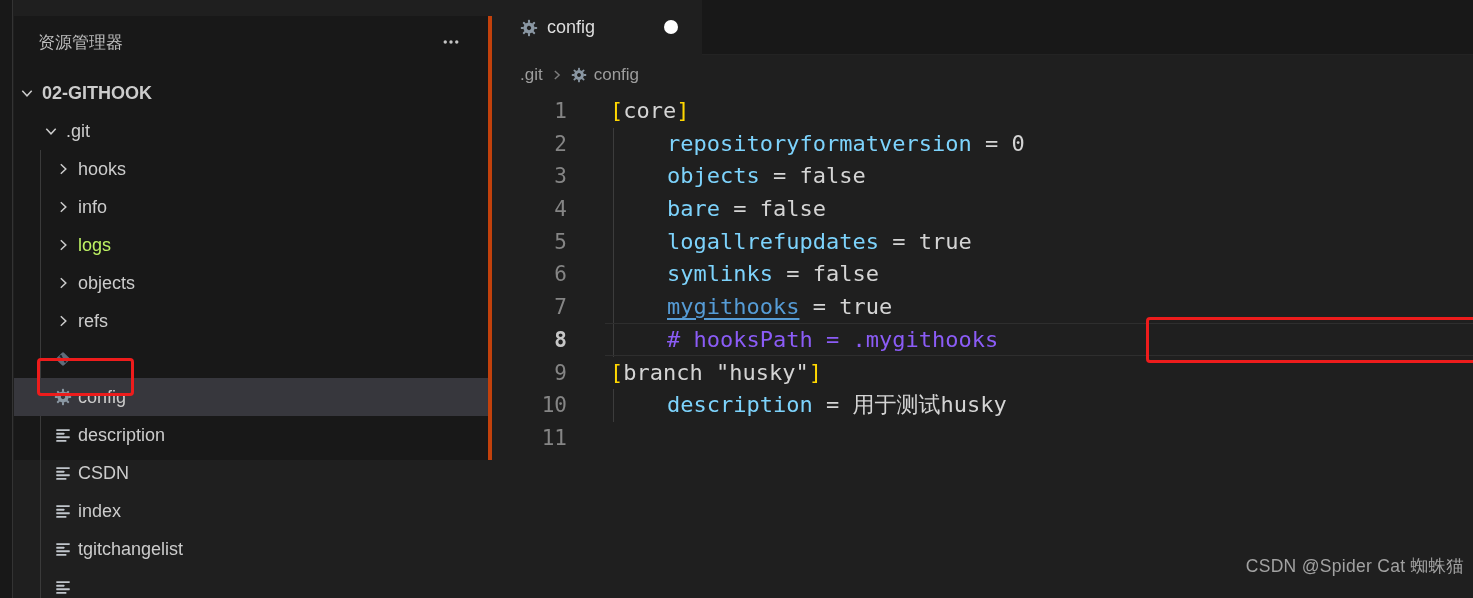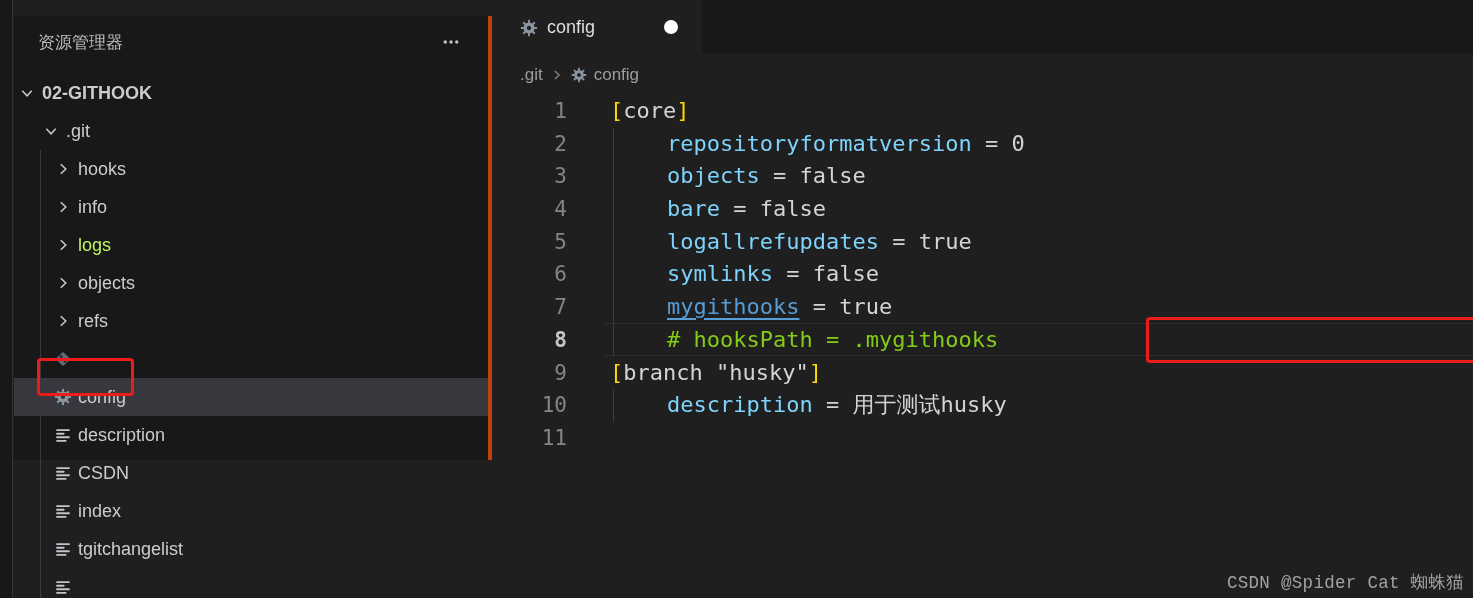--- a/index.html
+++ b/index.html
@@ -68,36 +68,36 @@
   .cline { display:flex; height:32.7px; white-space:pre; }
   .lnum { width:74px; flex:none; text-align:right; color:#858585; font-size:21px; }
   .cline.active .lnum { color:#c6c6c6; font-weight:bold; }
   .ctext { margin-left:43px; }
   .ind { display:inline-block; width:54px; height:32.7px; margin-left:3px;
          border-left:1px solid #3c3c3c; vertical-align:top; }
   .tk-b { color:#ffd700; }
   .tk-t { color:#d4d4d4; }
   .tk-k { color:#7dd3fc; }
   .tk-ku { color:#569cd6; text-decoration:underline; text-underline-offset:4px; }
-  .tk-c { color:#84cc16; }
+  .tk-c { color:#8b5cf6; }
 
   .current-line {
     position:absolute; left:112px; right:0; top:323px; height:33px;
     border-top:1px solid #2e2e2e; border-bottom:1px solid #2e2e2e; pointer-events:none;
   }
 
   
   .anno { position:absolute; border:3px solid #ed1c1c; border-radius:4px; pointer-events:none; }
   .anno-config { left:37px; top:358px; width:97px; height:38px; }
   .anno-line8 { left:653px; top:317px; width:453px; height:46px; }
 
   
   .watermark {
-    position:absolute; right:9px; bottom:4px; font-size:17.5px; color:#a2a2a2;
-    letter-spacing:.3px; pointer-events:none;font-family:Liberation Mono, monospace;
+    position:absolute; right:9px; bottom:20px; font-size:17.5px; color:#a2a2a2;
+    letter-spacing:.3px; pointer-events:none;
   }
 </style>
 </head>
 <body>
 
 <div class="activity-strip"></div>
 
 <aside class="sidebar">
   <div class="sidebar-header">
     <span>资源管理器</span>

